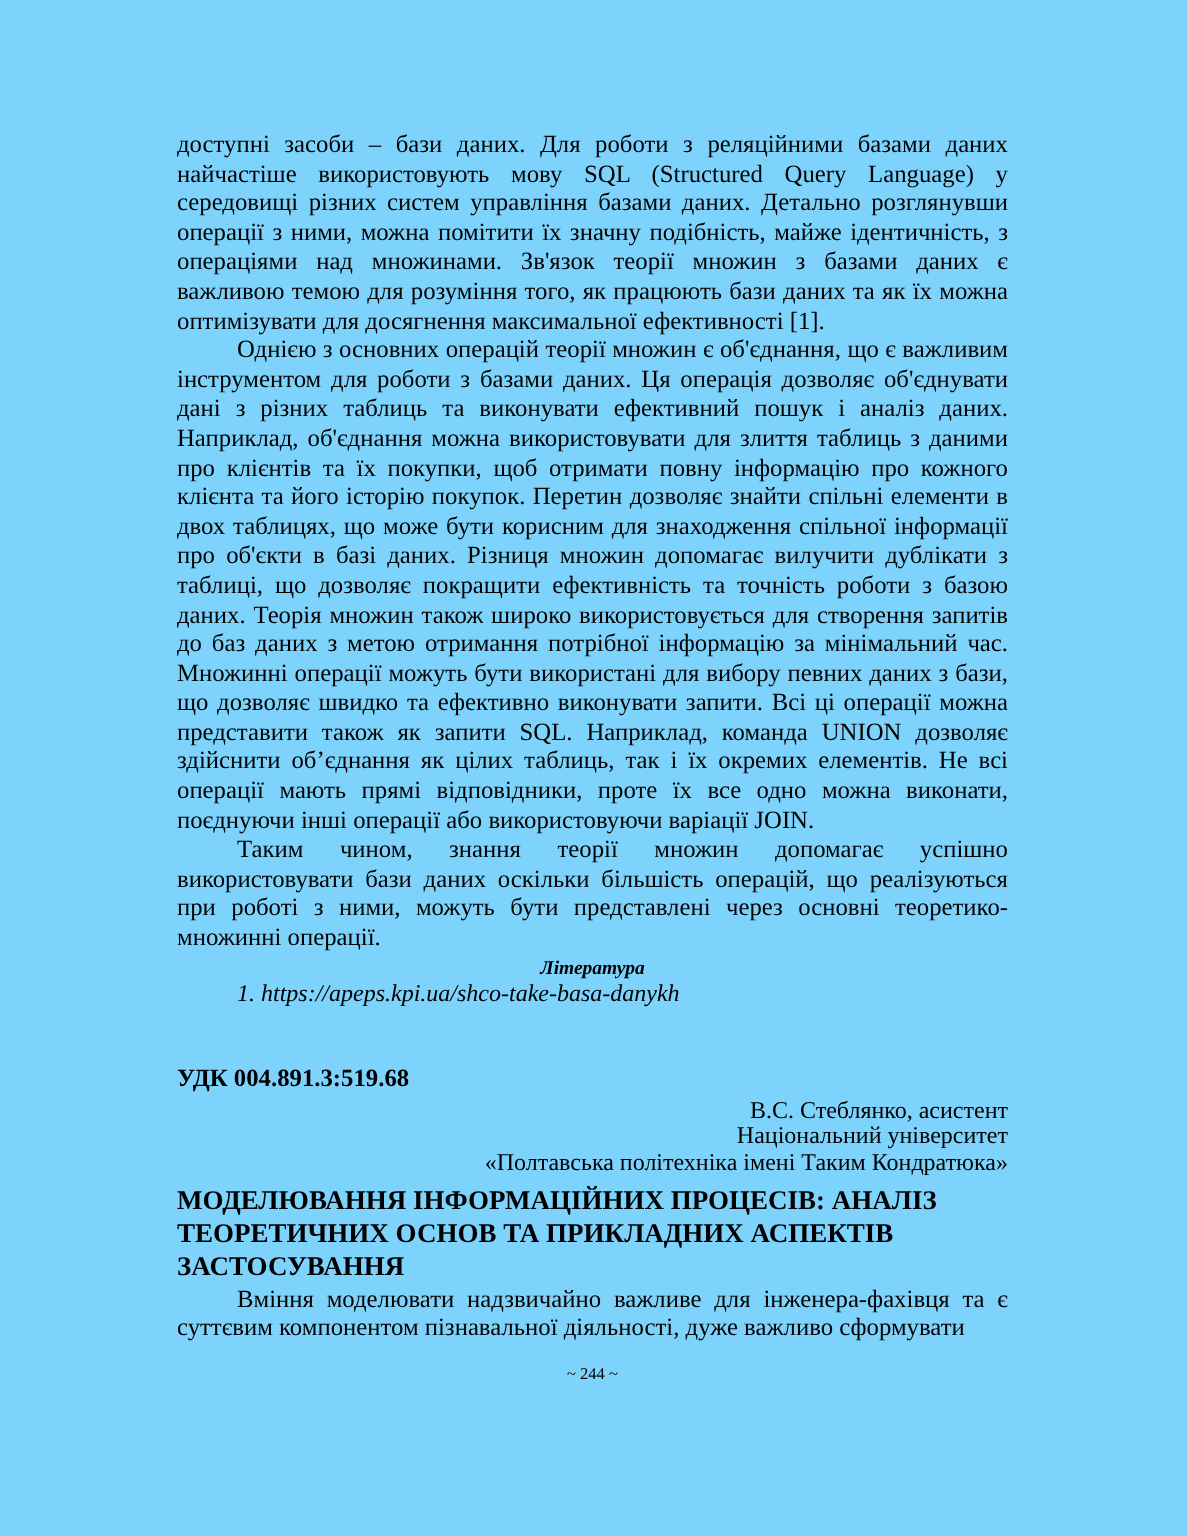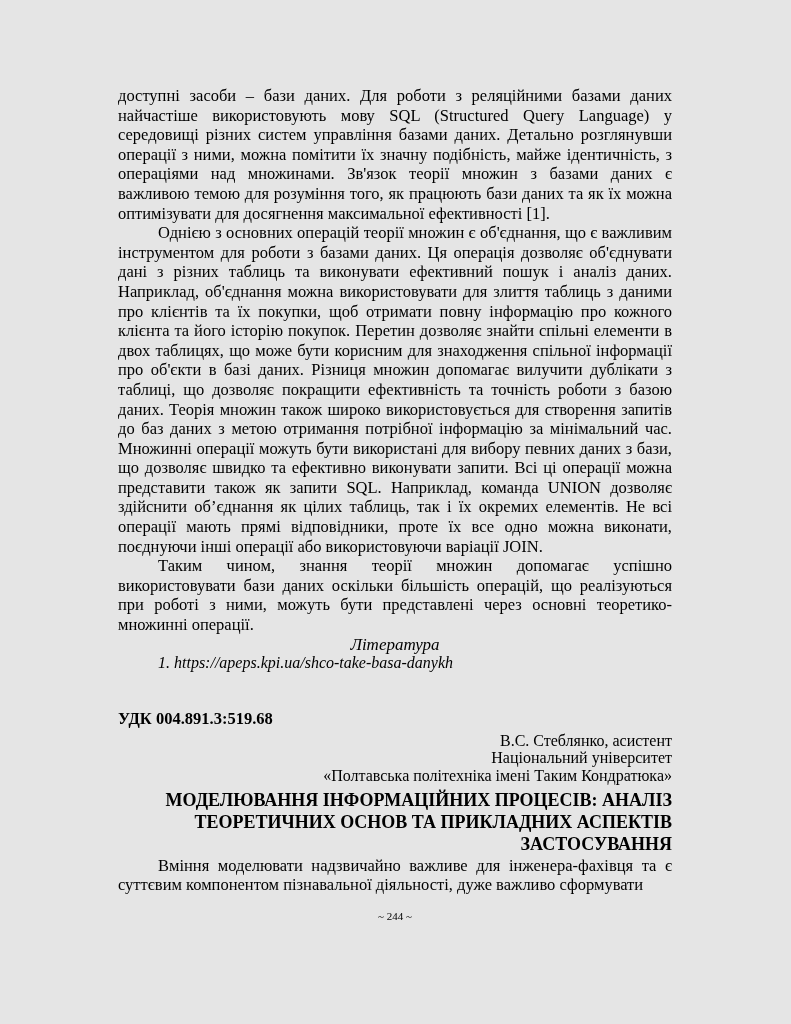--- a/index.html
+++ b/index.html
@@ -4,21 +4,21 @@
 <style>
   html, body {
     margin: 0;
     padding: 0;
     background: #ffffff;
   }
   .page {
     position: relative;
     width: 791px;
     height: 1024px;
-    background: #e5e5e5;
+    background: #7dd3fc;
     color: #000000;
     font-family: "Liberation Serif", "DejaVu Serif", serif;
     overflow: hidden;
   }
   .content {
     position: absolute;
     left: 118px;
     top: 86px;
     width: 554px;
   }
@@ -27,25 +27,25 @@
     font-size: 16.5px;
     line-height: 19.6px;
     text-align: justify;
     text-indent: 40px;
   }
   .body-par.no-indent {
     text-indent: 0;
   }
   .lit-heading {
     margin: 0;
-    font-size: 17px;
+    font-size: 13px;
     line-height: 19.6px;
     font-style: italic;
     text-align: center;
-    font-weight: normal;
+    font-weight: bold;
   }
   .reference {
     margin: 0;
     font-size: 16px;
     line-height: 17.5px;
     font-style: italic;
     text-align: left;
     text-indent: 40px;
     overflow-wrap: break-word;
   }
@@ -62,21 +62,21 @@
     margin: 0;
     font-size: 16px;
     line-height: 17.6px;
     text-align: right;
   }
   .article-title {
     margin: 4px 0 0 0;
     font-size: 18px;
     line-height: 22.4px;
     font-weight: bold;
-    text-align: right;
+    text-align: left;
   }
   .page-number {
     margin: 12px 0 0 0;
     font-size: 11px;
     line-height: 19.6px;
     text-align: center;
   }
 </style>
 </head>
 <body>

